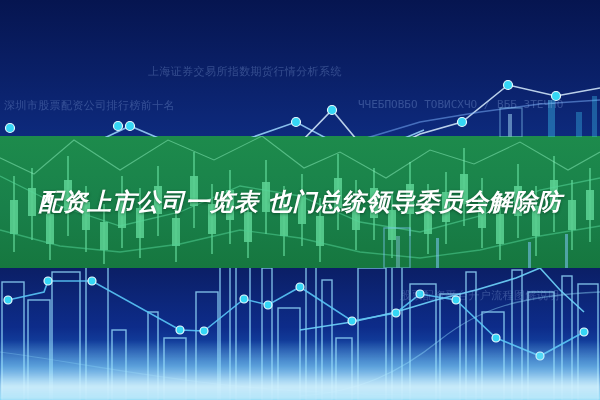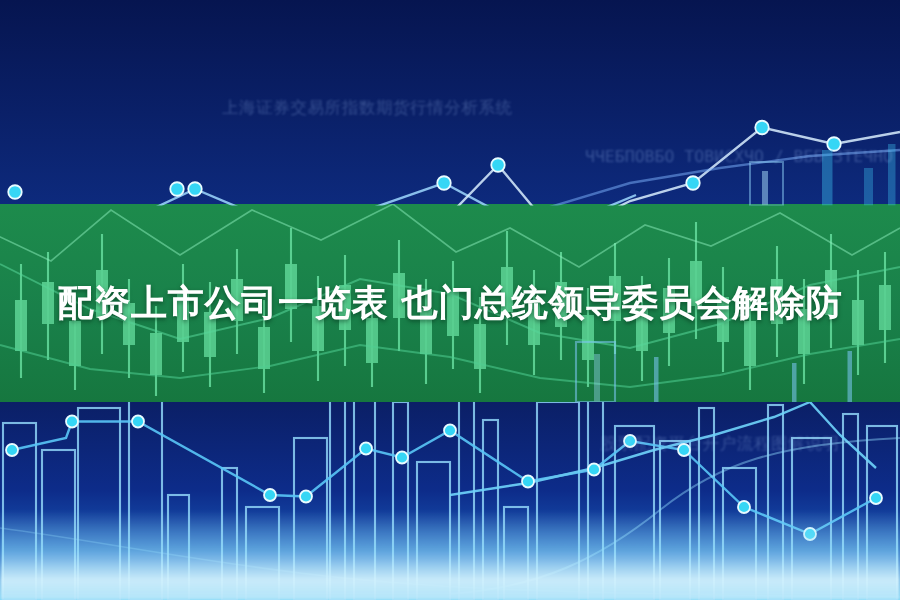--- a/index.html
+++ b/index.html
@@ -35,20 +35,21 @@
     font-family:"Liberation Sans",sans-serif;
     font-size:11px;letter-spacing:.4px;white-space:nowrap;
     color:rgba(175,205,255,.26);
     filter:blur(.6px);
     user-select:none;
   }
   #title-wrap{
     position:absolute;left:0;top:136px;width:600px;height:132px;
     display:flex;flex-direction:row;align-items:center;justify-content:center;
     text-align:center;
+    font-style:italic;
   }
   #title-line-1,#title-line-2{
     color:#ffffff;font-weight:bold;font-size:24px;line-height:40px;
     letter-spacing:.5px;
     text-shadow:0 1px 3px rgba(0,40,20,.55);
     font-family:"DejaVu Sans","Liberation Sans",sans-serif;
   }
   #title-line-1{padding:0 14px;}
 </style>
 </head>
@@ -309,21 +310,22 @@
           <circle cx="584" cy="332" r="4" fill="#35d6f5" stroke="#e8fbff" stroke-width="1.2"></circle>
         </g>
 
       <path d="M300,396 C360,392 400,372 440,340 C480,308 520,296 600,292" fill="none" stroke="#8fd7fb" stroke-width="1.3" opacity=".45"></path>
       <path d="M0,352 C60,360 120,372 200,382 C280,392 360,396 600,398" fill="none" stroke="#8fd7fb" stroke-width="1.1" opacity=".3"></path>
     </g>
   </svg>
 
   <div id="bottom-glow"></div>
 
+  <div class="wm" style="left:4px;top:98px;">深圳市股票配资公司排行榜前十名</div>
   <div class="wm" style="left:148px;top:64px;">上海证券交易所指数期货行情分析系统</div>
-  <div class="wm" style="left:358px;top:98px;font-family:'DejaVu Sans Mono',monospace;letter-spacing:0;margin-left:32px;">ЧЧЕБПОВБО ТОВИСХЧО / ВББ ЗТЕЧНО</div>
+  <div class="wm" style="left:358px;top:98px;font-family:'DejaVu Sans Mono',monospace;letter-spacing:0;">ЧЧЕБПОВБО ТОВИСХЧО / ВББ ЗТЕЧНО</div>
   <div class="wm" style="left:400px;top:288px;">股票配资平台开户流程图解说明</div>
 
   <div id="title-wrap">
     <div id="title-line-1">配资上市公司一览表 也门总统领导委员会解除防</div>
   </div>
 
 </div>
 
 </body></html>

